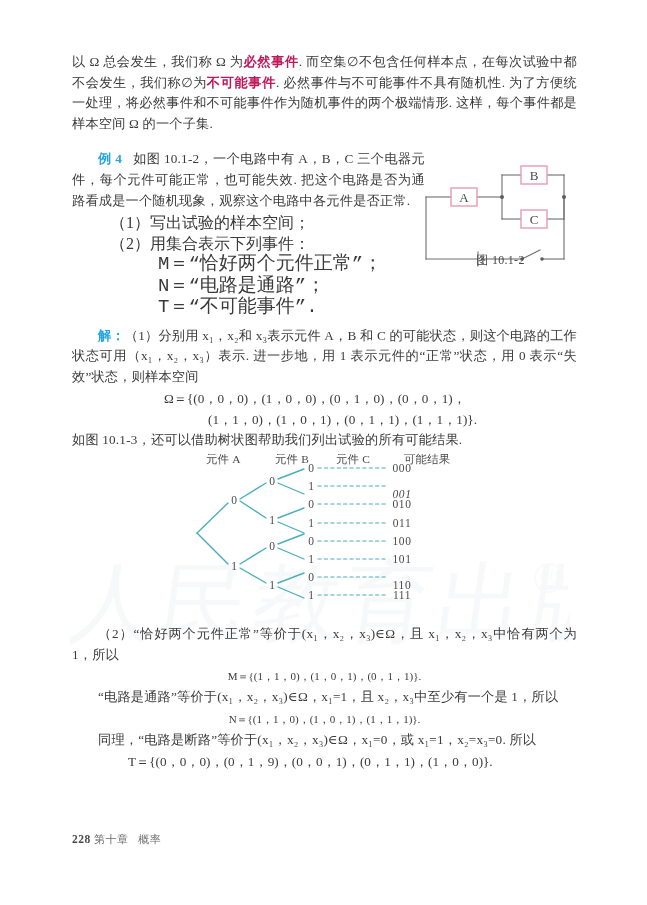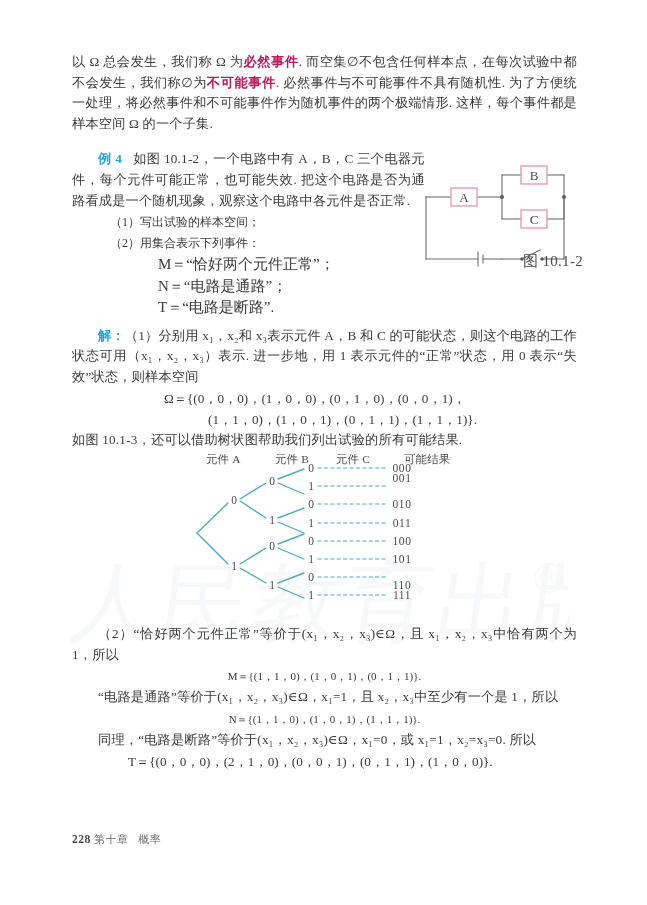--- a/index.html
+++ b/index.html
@@ -38,44 +38,44 @@
     line-height:20.6px;
     text-align:justify;
     letter-spacing:.2px;
   }
   p.indent{text-indent:26px;}
   .hl{color:#be185d;font-weight:bold;letter-spacing:.4px;}
   .exlabel{color:#23a6dd;font-weight:bold;}
   .sollabel{color:#23a6dd;font-weight:bold;}
 
   .sub-item{
-    font-size:12px;line-height:21px;margin:0;padding-left:38px;
+    font-size:16px;line-height:21px;margin:0;padding-left:38px;
   }
   .eventdef{
-    font-size:15px;line-height:21.5px;margin:0;padding-left:86px;
+    font-size:19px;line-height:21.5px;margin:0;padding-left:86px;font-family:Liberation Mono, monospace;
   }
   .centered-eq{
     font-size:11px;line-height:21px;margin:0;text-align:center;
   }
   .eq-left{
     font-size:13.2px;line-height:21px;margin:0;padding-left:92px;
   }
   .eq-left2{
     font-size:13.2px;line-height:21px;margin:0;padding-left:136px;
   }
   .eq-left3{
     font-size:13.2px;line-height:21px;margin:0;padding-left:56px;
   }
 
   
   .circuit-fig{
     position:absolute;left:418px;top:162px;width:165px;height:112px;
   }
   .fig-caption{
-    font-size:15px;text-align:right;color:#4a4a4a;letter-spacing:.3px;
+    font-size:12px;text-align:center;color:#4a4a4a;letter-spacing:.3px;
   }
   .circuit-cap{position:absolute;left:418px;top:252px;width:165px;}
 
   
   .tree-fig{
     position:absolute;left:190px;top:452px;width:268px;height:148px;
   }
   .tree-head{
     position:absolute;top:0;font-size:11.4px;color:#4a4a4a;
     letter-spacing:.2px;white-space:nowrap;
@@ -113,41 +113,41 @@
 
     <div style="height:14px"></div>
 
     <p class="para indent" style="padding-right:152px;"><span class="exlabel">例 4</span>&nbsp;&nbsp;&nbsp;<span>如图 10.1-2，一个电路中有 A，B，C 三个电器元件，每个元件可能正常，也可能失效. 把这个电路是否为通路看成是一个随机现象，观察这个电路中各元件是否正常.</span></p>
 
     <p class="sub-item">（1）写出试验的样本空间；</p>
     <p class="sub-item">（2）用集合表示下列事件：</p>
 
     <p class="eventdef">M＝“恰好两个元件正常”；</p>
     <p class="eventdef">N＝“电路是通路”；</p>
-    <p class="eventdef">T＝“电路是断路”.</p>
+    <p class="eventdef">T＝“不可能事件”.</p>
 
     <div style="height:7px"></div>
 
     <p class="para indent"><span class="sollabel">解：</span><span>（1）分别用 x₁，x₂和 x₃表示元件 A，B 和 C 的可能状态，则这个电路的工作状态可用（x₁，x₂，x₃）表示. 进一步地，用 1 表示元件的“正常”状态，用 0 表示“失效”状态，则样本空间</span></p>
 
     <p class="eq-left">Ω＝{(0，0，0)，(1，0，0)，(0，1，0)，(0，0，1)，</p>
     <p class="eq-left2">(1，1，0)，(1，0，1)，(0，1，1)，(1，1，1)}.</p>
 
     <p class="para">如图 10.1-3，还可以借助树状图帮助我们列出试验的所有可能结果.</p>
 
     <div style="height:172px"></div>
 
     <p class="para indent">（2）“恰好两个元件正常”等价于(x₁，x₂，x₃)∈Ω，且 x₁，x₂，x₃中恰有两个为 1，所以</p>
     <p class="centered-eq">M＝{(1，1，0)，(1，0，1)，(0，1，1)}.</p>
 
     <p class="para indent">“电路是通路”等价于(x₁，x₂，x₃)∈Ω，x₁=1，且 x₂，x₃中至少有一个是 1，所以</p>
     <p class="centered-eq">N＝{(1，1，0)，(1，0，1)，(1，1，1)}.</p>
 
     <p class="para indent">同理，“电路是断路”等价于(x₁，x₂，x₃)∈Ω，x₁=0，或 x₁=1，x₂=x₃=0. 所以</p>
-    <p class="eq-left3">T＝{(0，0，0)，(2，1，0)，(0，0，1)，(0，1，1)，(1，0，0)}.</p>
+    <p class="eq-left3">T＝{(0，0，0)，(0，1，9)，(0，0，1)，(0，1，1)，(1，0，0)}.</p>
   </div>
 
   <div class="circuit-fig">
     <svg width="165" height="112" viewBox="0 0 165 112">
       <g stroke="#6e6e6e" stroke-width="1.1" fill="none" stroke-linecap="square">
 
         <path d="M8,35 L33,35"></path>
         <path d="M8,35 L8,97"></path>
         <path d="M8,97 L60,97"></path>
         <path d="M84,97 L104,97"></path>
@@ -242,21 +242,21 @@
     <div class="tree-node" style="left:121px;top:16px;">0</div>
     <div class="tree-node" style="left:121px;top:34px;">1</div>
     <div class="tree-node" style="left:121px;top:52px;">0</div>
     <div class="tree-node" style="left:121px;top:71px;">1</div>
     <div class="tree-node" style="left:121px;top:89px;">0</div>
     <div class="tree-node" style="left:121px;top:107px;">1</div>
     <div class="tree-node" style="left:121px;top:125px;">0</div>
     <div class="tree-node" style="left:121px;top:143px;">1</div>
 
     <div class="tree-leaf-label" style="left:212px;top:16px;">000</div>
-    <div class="tree-leaf-label" style="left:212px;top:26px;">001</div>
+    <div class="tree-leaf-label" style="left:212px;top:42px;font-style:italic;">001</div>
     <div class="tree-leaf-label" style="left:212px;top:52px;">010</div>
     <div class="tree-leaf-label" style="left:212px;top:71px;">011</div>
     <div class="tree-leaf-label" style="left:212px;top:89px;">100</div>
     <div class="tree-leaf-label" style="left:212px;top:107px;">101</div>
     <div class="tree-leaf-label" style="left:212px;top:133px;">110</div>
     <div class="tree-leaf-label" style="left:212px;top:143px;">111</div>
   </div>
 
   <div class="footer">
     <span class="pnum">228</span>

